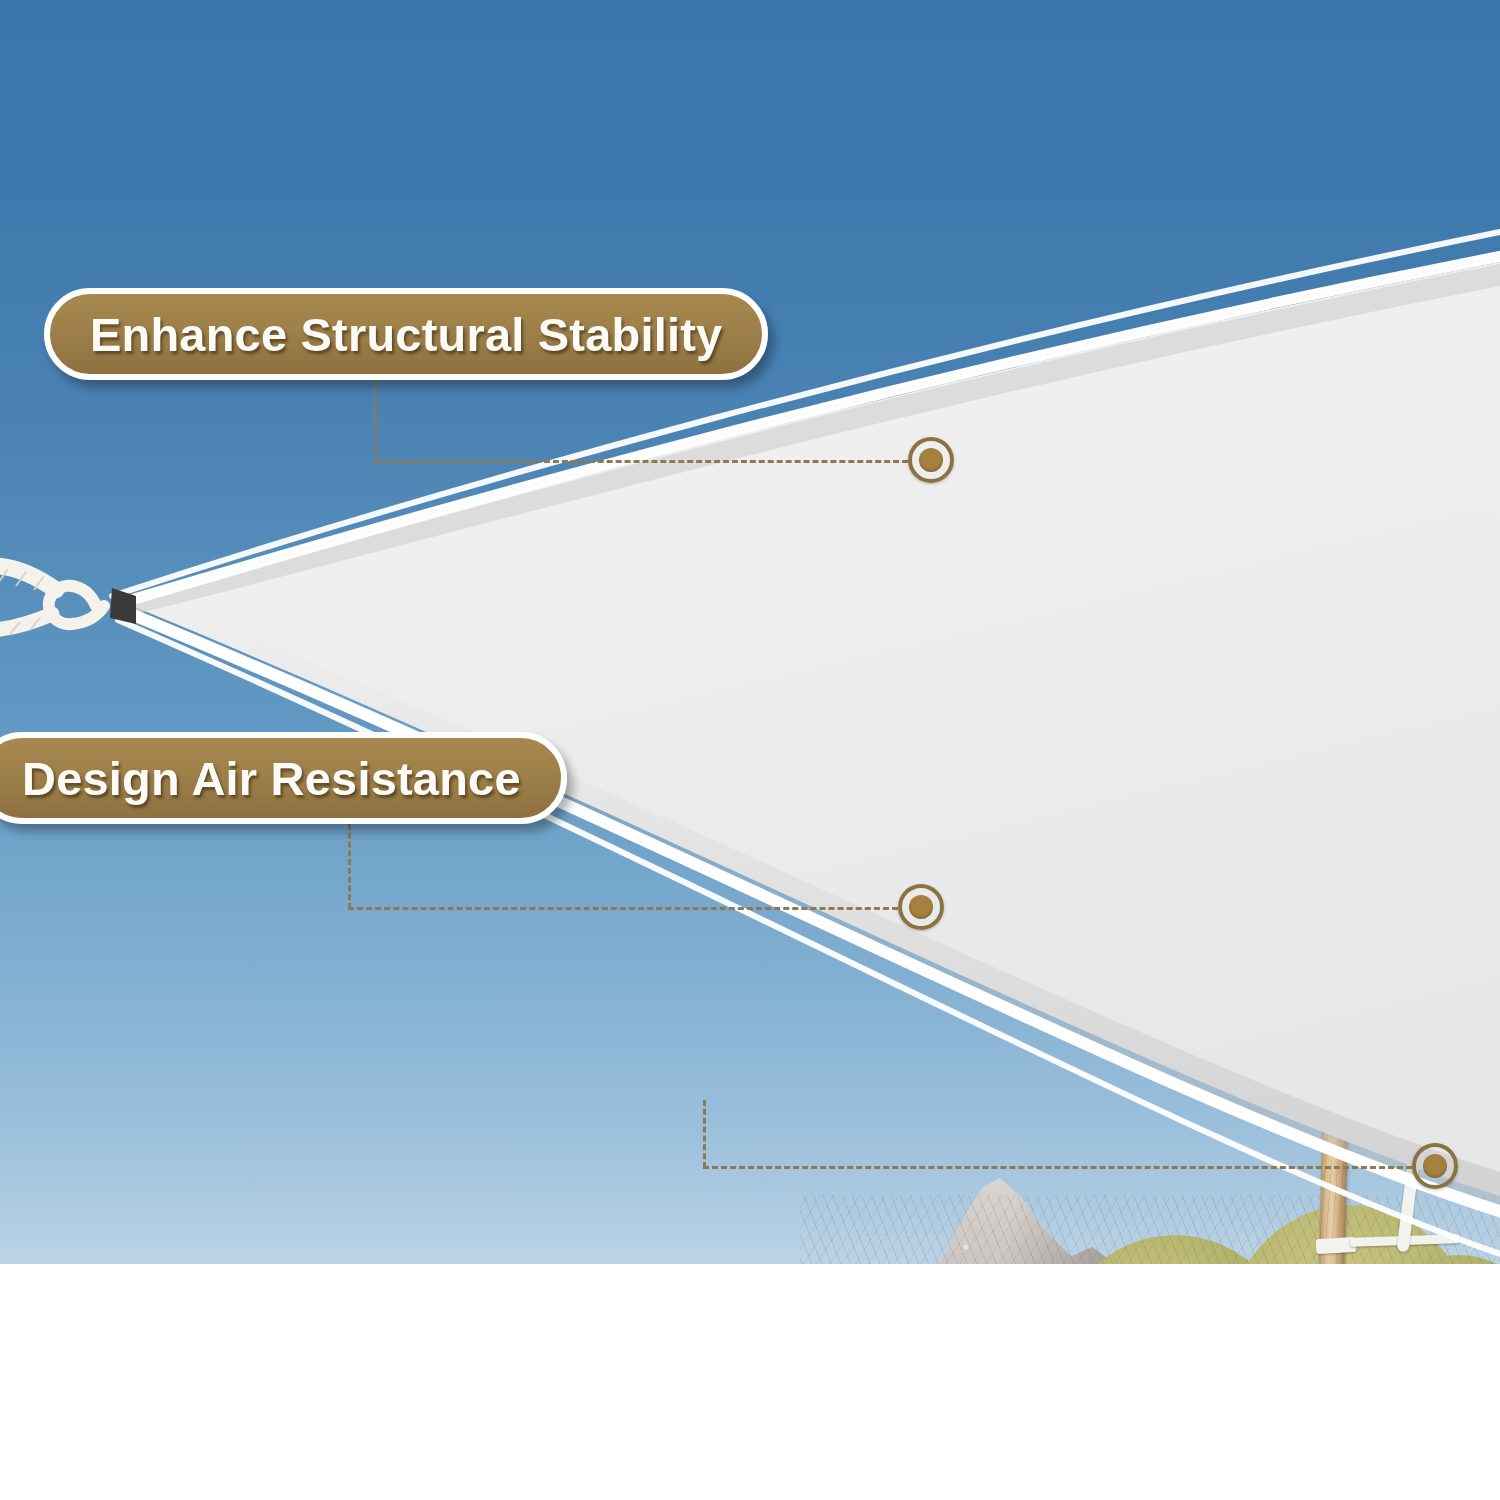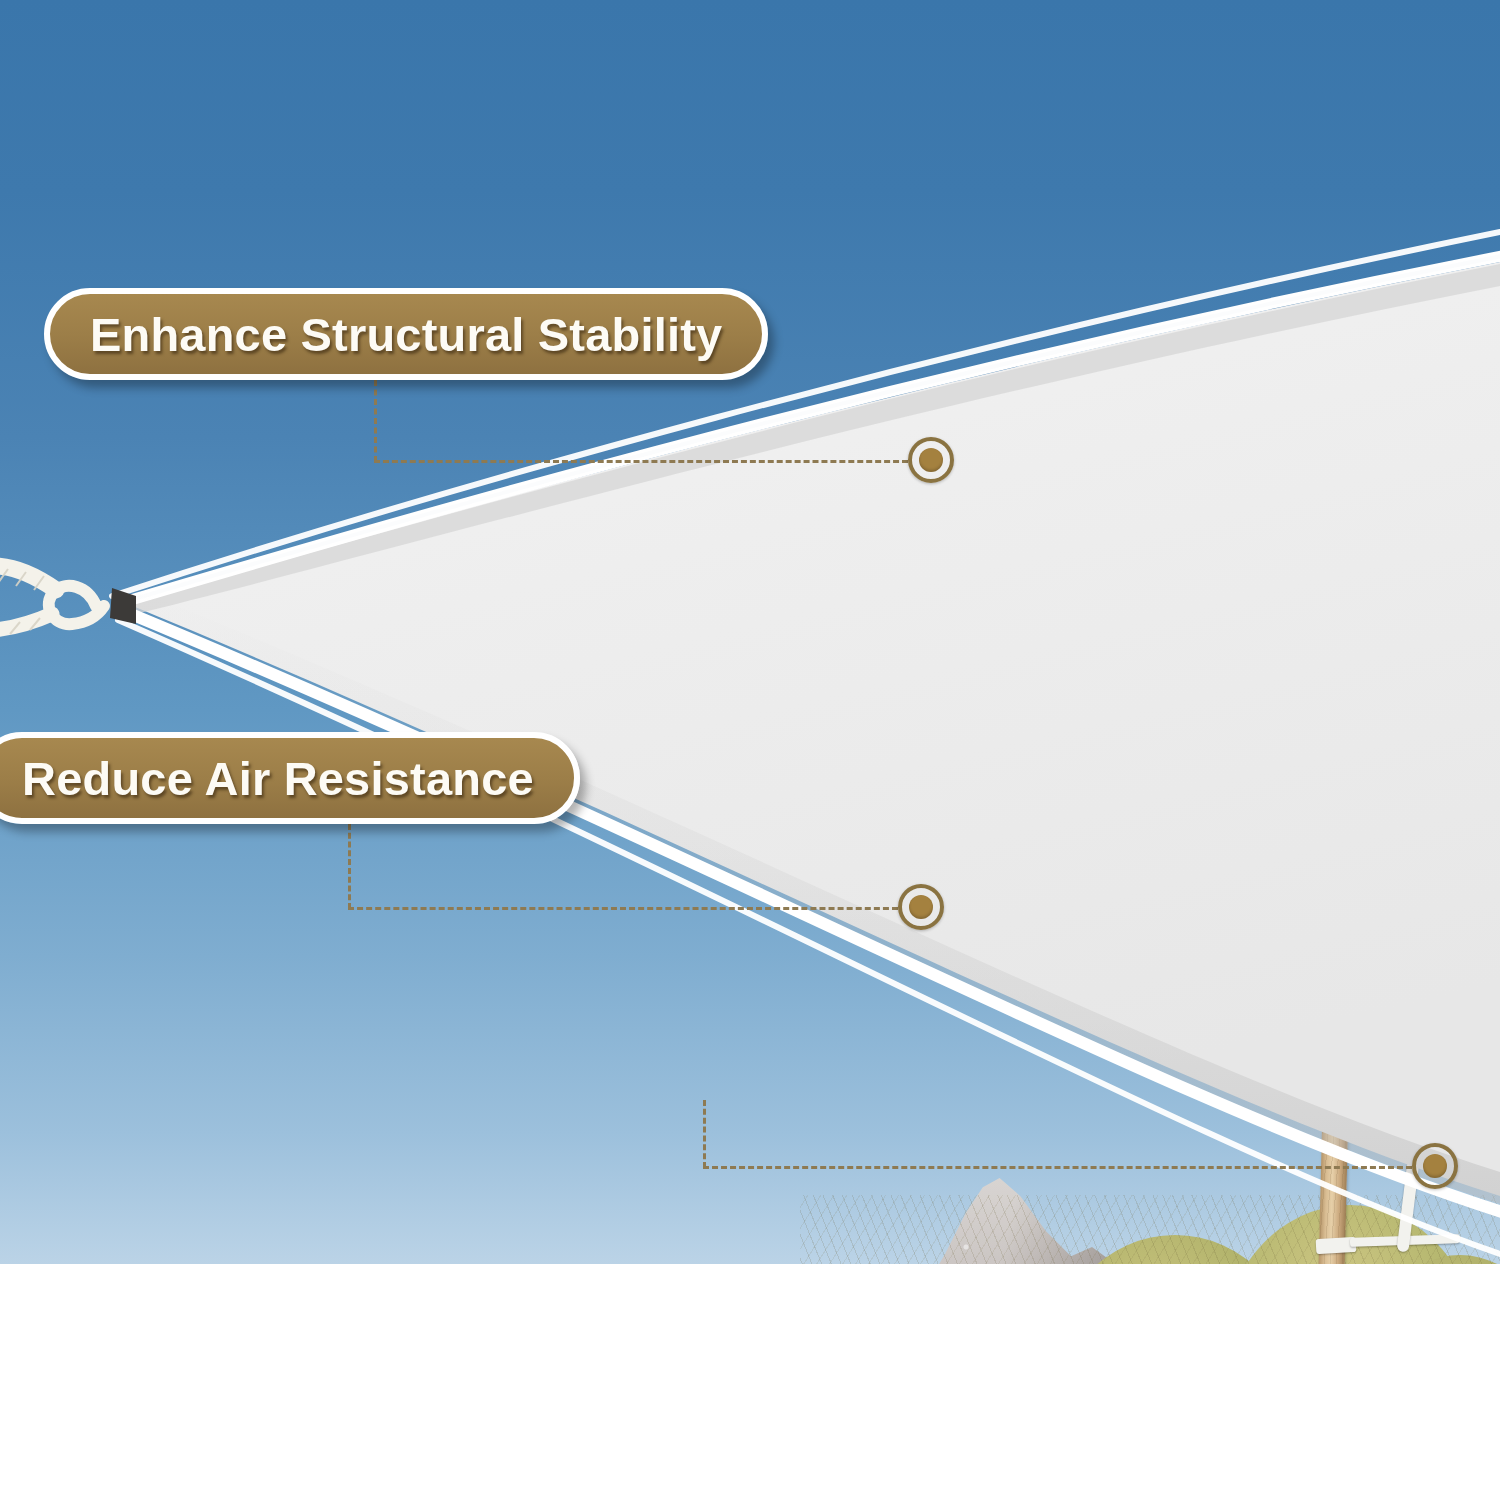--- a/index.html
+++ b/index.html
@@ -290,16 +290,16 @@
     <i></i>
   </div>
   <div class="marker" style="left:1412px;top:1143px;">
     <i></i>
   </div>
 
   <div class="badge" id="badge-1">
     <span>Enhance Structural Stability</span>
   </div>
   <div class="badge" id="badge-2">
-    <span>Reduce Air Resistance</span>
+    <span>Design Air Resistance</span>
   </div>
 
 </div>
 
 </body></html>

